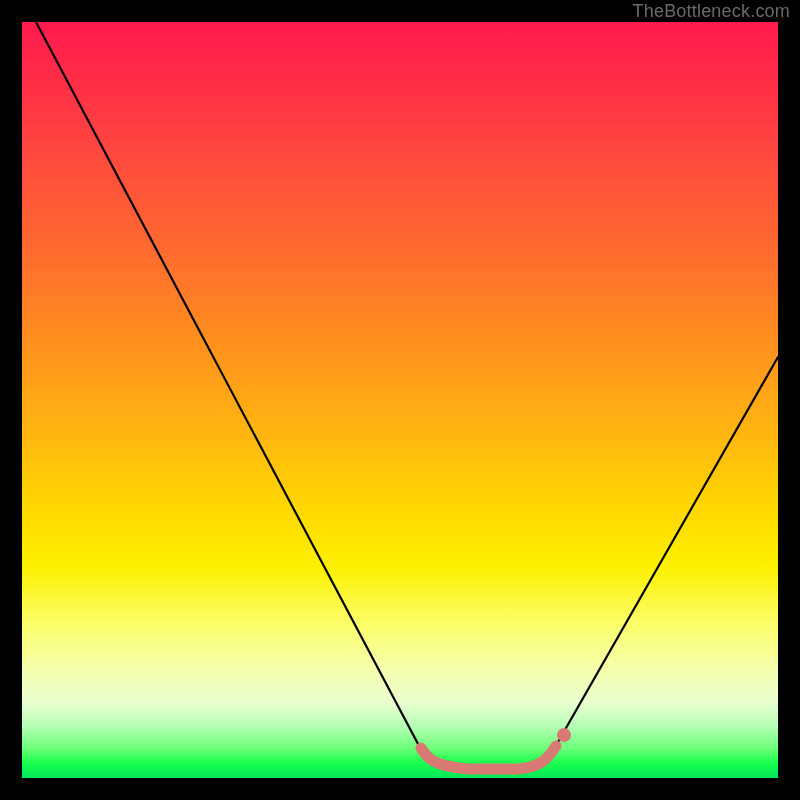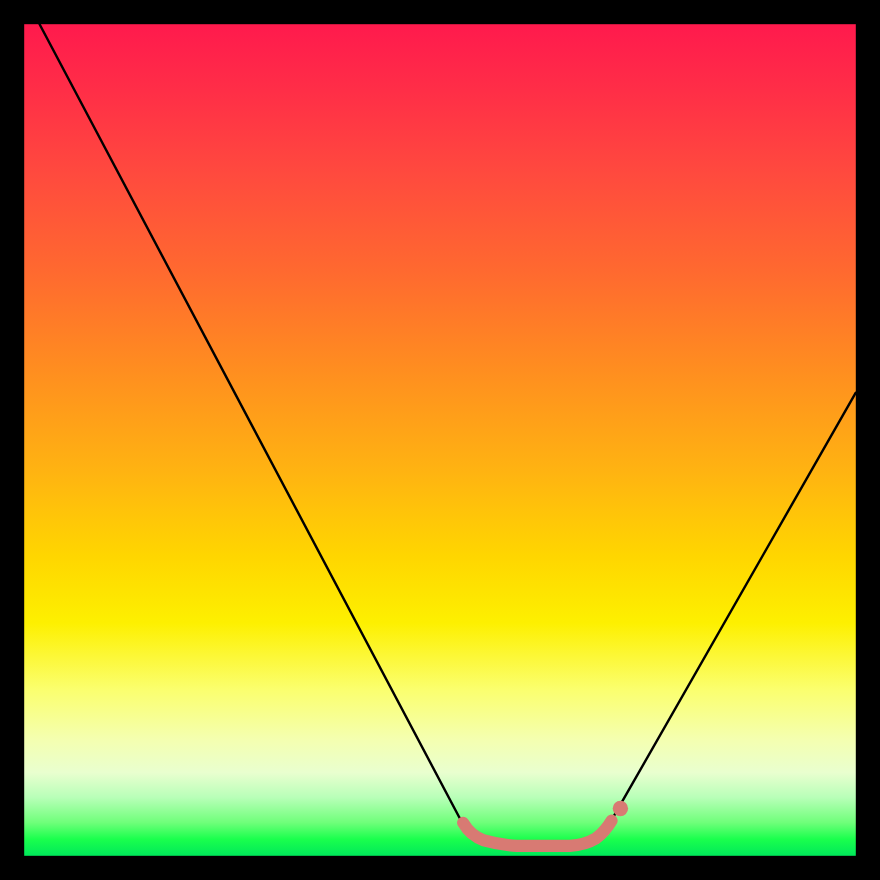--- a/index.html
+++ b/index.html
@@ -61,20 +61,21 @@
     width: 756px;
     height: 756px;
     overflow: visible;
   }
 </style>
 </head>
 <body>
 
 <div class="frame">
 
+  <div class="watermark">TheBottleneck.com</div>
 
   <div class="plot">
 
     <svg class="curve" viewBox="0 0 756 756">
 
       <path d="M 14 0
                L 395 720
                Q 402 735 416 740
                Q 430 745 445 746
                L 498 746

